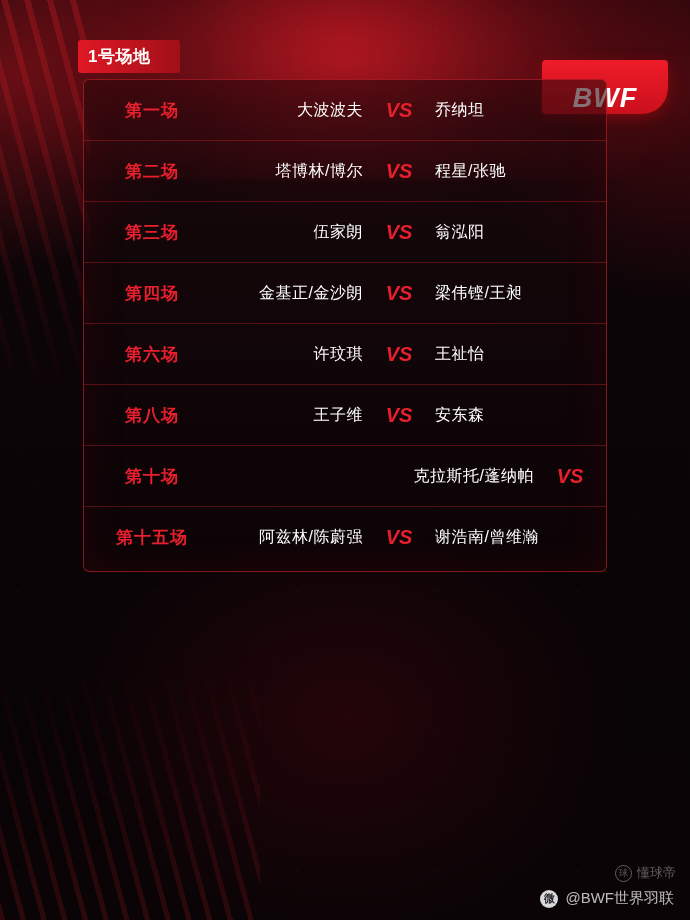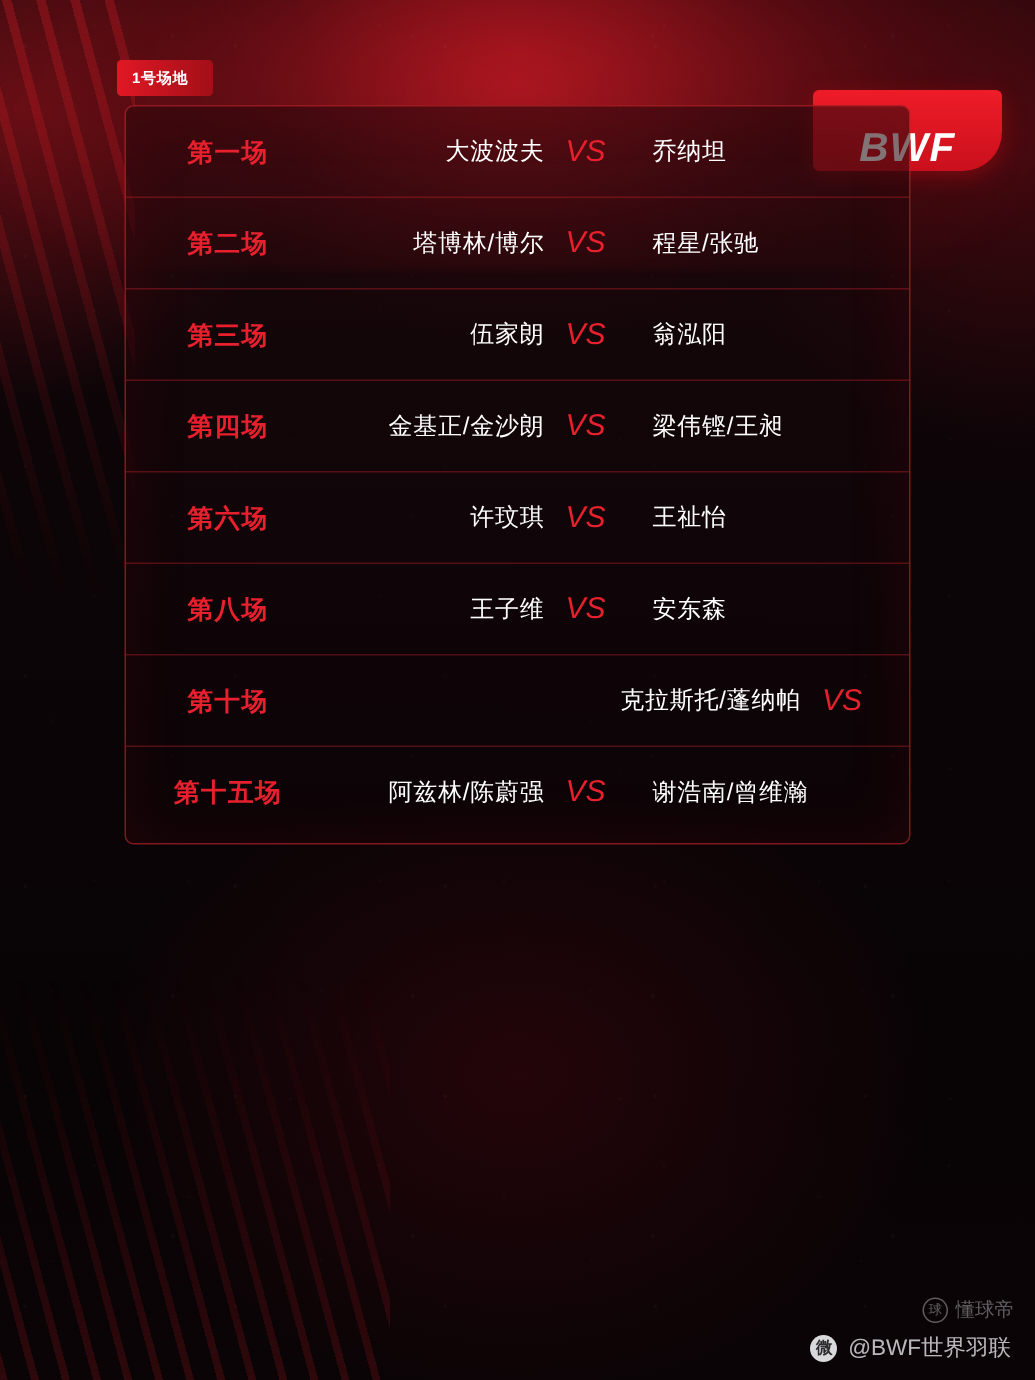--- a/index.html
+++ b/index.html
@@ -117,24 +117,24 @@
     letter-spacing: 1px;
     color: #fff;
   }
 
   .court-tab {
     position: relative;
     margin: 18px 0 0 78px;
     display: inline-flex;
     align-items: center;
     gap: 6px;
-    padding: 5px 16px 5px 10px;
+    padding: 5px 30px 5px 10px;
     background: linear-gradient(90deg, #e01824 0%, #a20f18 100%);
     border-radius: 3px;
-    font-size: 10px;
+    font-size: 17px;
     font-weight: bold;
     color: #fff;
     letter-spacing: .5px;
   }
 
   .panel {
     position: relative;
     margin: 6px auto 0 auto;
     width: 522px;
     border: 1px solid rgba(225,40,50,0.55);
@@ -164,23 +164,23 @@
     flex: 1;
     text-align: right;
     padding-right: 14px;
     font-size: 16px;
     color: #ffffff;
     letter-spacing: .5px;
   }
   .m-vs {
     width: 44px;
     flex: none;
-    text-align: left;
+    text-align: center;
     font-size: 20px;
-    font-weight: normal;
+    font-weight: bold;
     font-style: italic;
     color: #e8202d;
   }
   .m-right {
     flex: 1;
     text-align: left;
     padding-left: 14px;
     font-size: 16px;
     color: #ffffff;
     letter-spacing: .5px;

